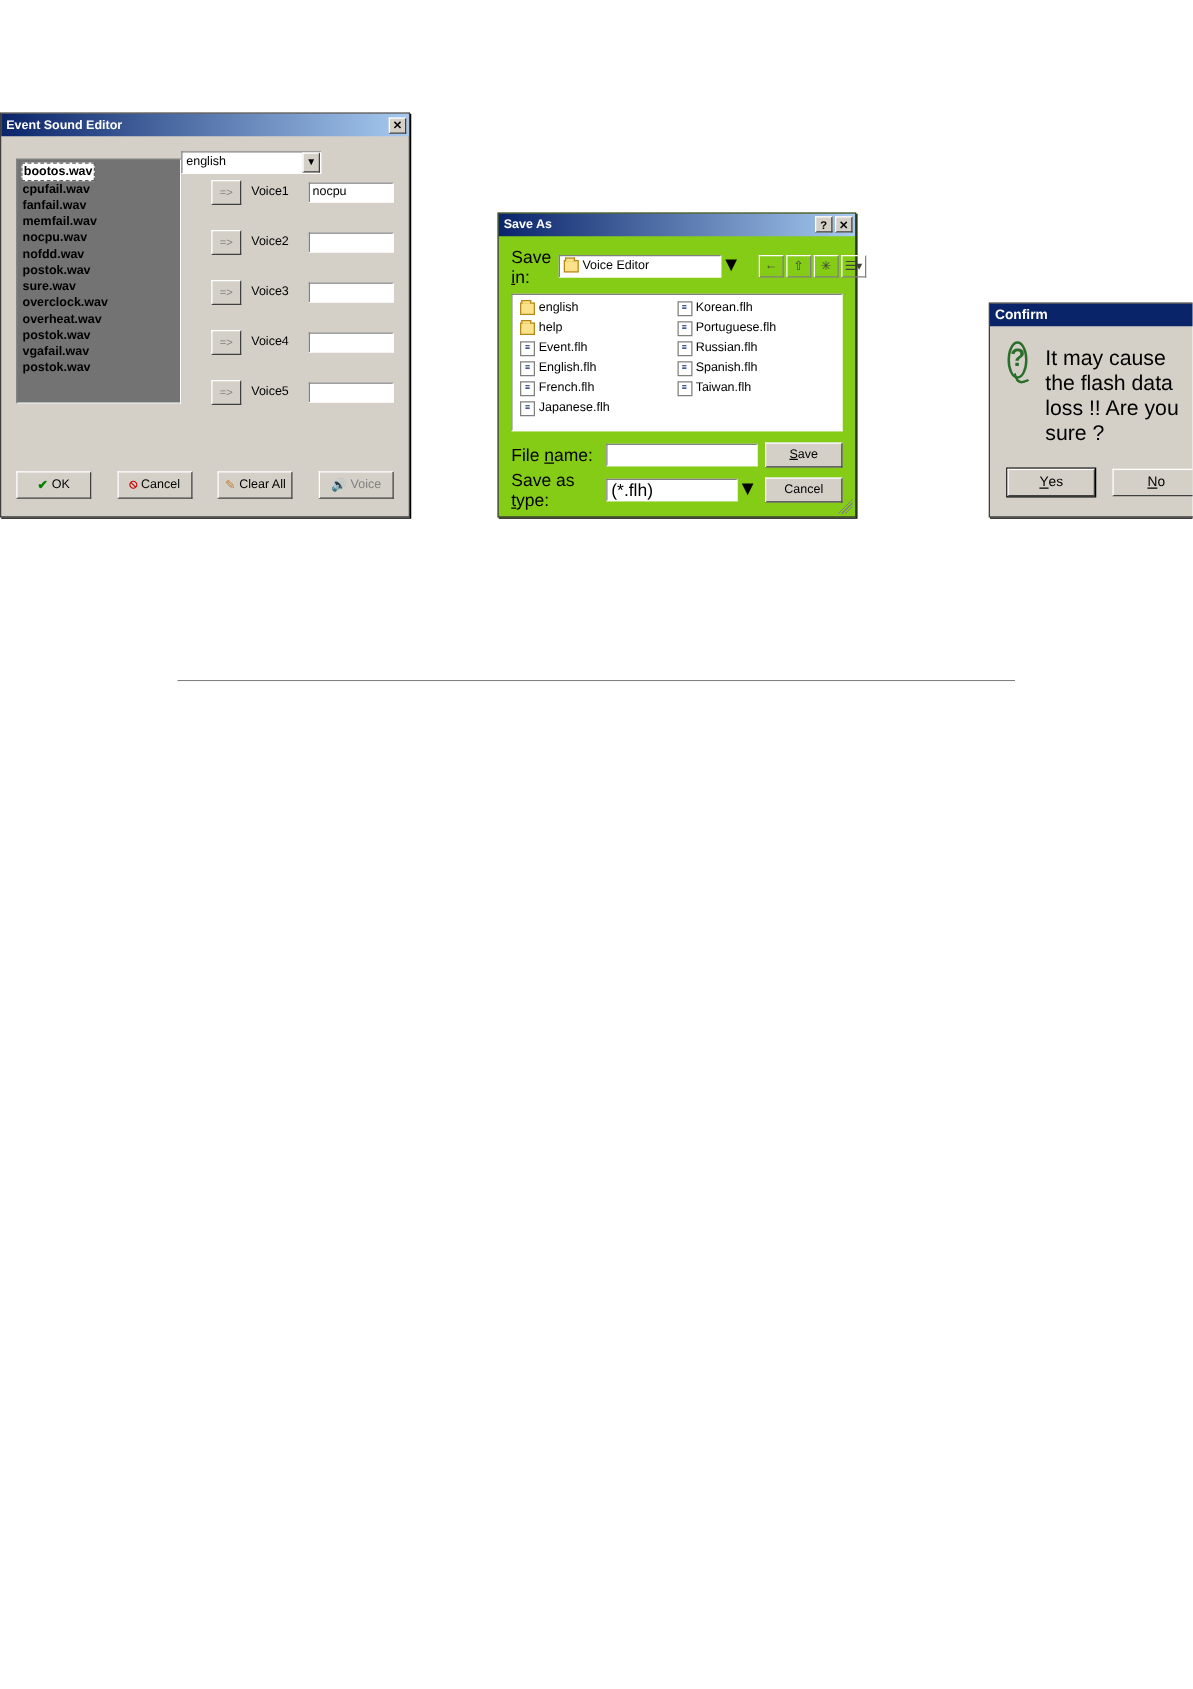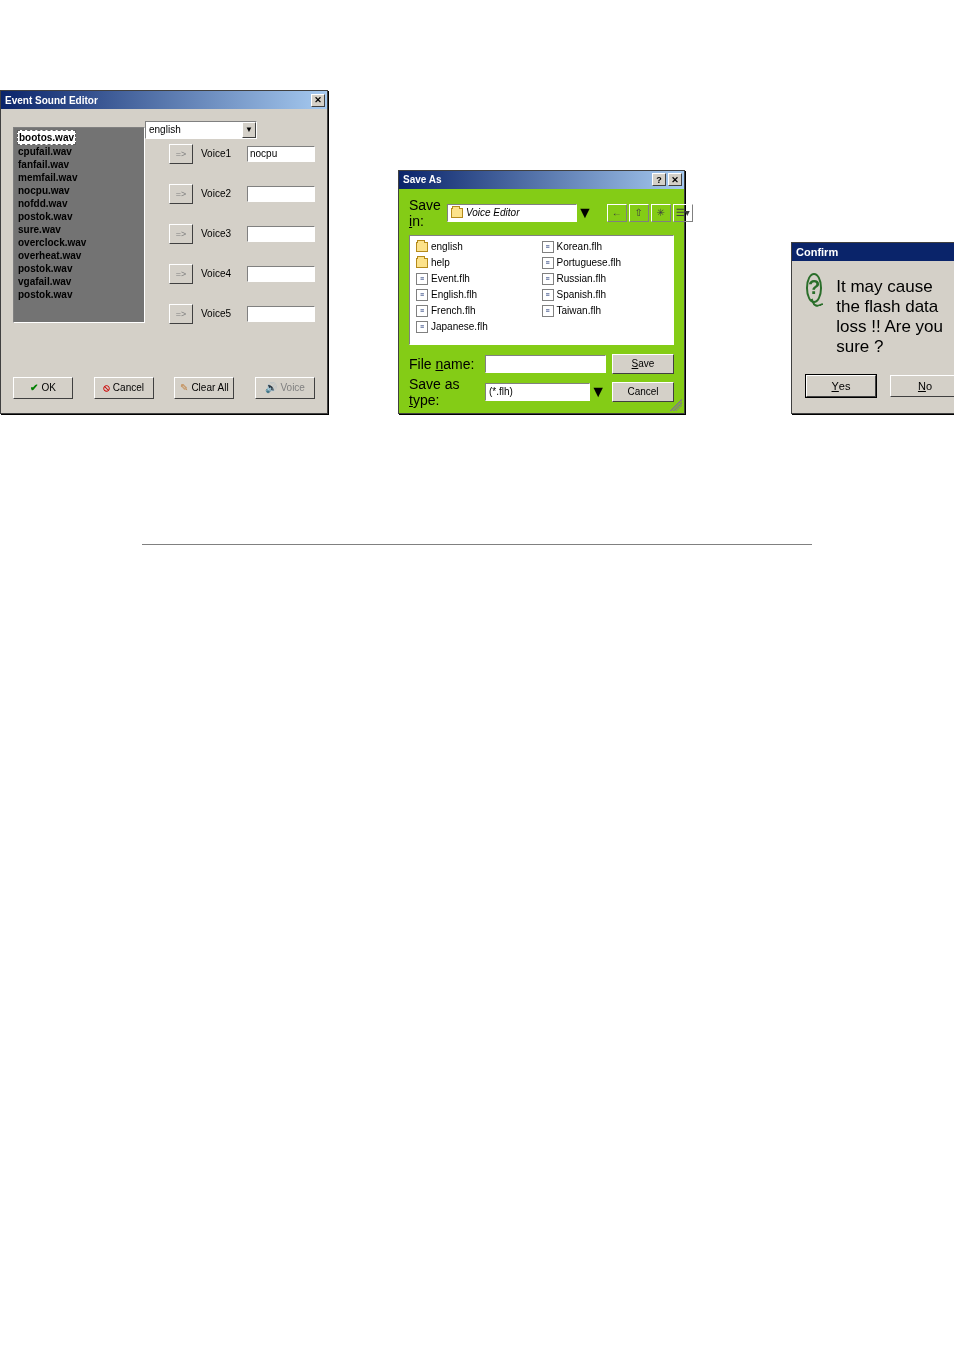--- a/index.html
+++ b/index.html
@@ -29,31 +29,31 @@
   .ico-eraser { color:#c08040; }
   .ico-play { color:#808080; }
   .btn.disabled { color:#808080; }
 
   
   .win2 { width: 287px; background:#84cc16; border:1px solid #404040; box-shadow:1px 1px 0 #000; }
   .win2-body { padding: 8px 10px 10px 10px; position:relative; }
   .saveinrow { display:flex; align-items:center; gap:6px; }
   .lbl { font-size:14px; }
   .folder-combo { display:flex; align-items:center; height:18px; }
-  .folder-combo .ftxt { width:130px; border-top:1px solid #808080; border-left:1px solid #808080; border-right:1px solid #fff; border-bottom:1px solid #fff; background:#fff; height:18px; font-size:10px; display:flex; align-items:center; padding:0 3px; gap:3px;font-style:italic; }
+  .folder-combo .ftxt { width:130px; border-top:1px solid #808080; border-left:1px solid #808080; border-right:1px solid #fff; border-bottom:1px solid #fff; background:#fff; height:18px; font-size:10px; display:flex; align-items:center; padding:0 3px; gap:3px; }
   .fldico { width:12px; height:10px; background:#fce28a; border:1px solid #b58a1a; display:inline-block; position:relative; }
   .fldico::before { content:""; position:absolute; top:-3px; left:0; width:6px; height:2px; background:#fce28a; border:1px solid #b58a1a; border-bottom:none; }
   .navicons { display:flex; gap:2px; margin-left:8px; }
   .navbtn { width:20px; height:18px; border-top:1px solid #fff; border-left:1px solid #fff; border-right:1px solid #808080; border-bottom:1px solid #808080; display:flex; align-items:center; justify-content:center; font-size:10px; color:#404040; }
   .filearea { margin-top:6px; height:110px; background:#fff; border-top:1px solid #808080; border-left:1px solid #808080; border-right:1px solid #fff; border-bottom:1px solid #fff; display:flex; padding:4px 6px; }
   .filecol { width:50%; display:flex; flex-direction:column; gap:2px; }
   .fitem { font-size:10px; display:flex; align-items:center; gap:3px; height:14px; }
   .fileico { width:12px; height:12px; border:1px solid #808080; background:#fff; display:inline-flex; align-items:center; justify-content:center; font-size:7px; color:#0a246a; }
   .bottomgrid { margin-top:8px; display:grid; grid-template-columns: 70px 1fr 62px; grid-template-rows: 22px 22px; gap:6px 6px; align-items:center; }
-  .txtin { height:18px; border-top:1px solid #808080; border-left:1px solid #808080; border-right:1px solid #fff; border-bottom:1px solid #fff; background:#fff; font-size:10px; padding:0 3px; display:flex; align-items:center; }
+  .txtin { height:18px; border-top:1px solid #808080; border-left:1px solid #808080; border-right:1px solid #fff; border-bottom:1px solid #fff; background:#fff; font-size:14px; padding:0 3px; display:flex; align-items:center; }
   .dlgbtn { height:20px; border-top:1px solid #fff; border-left:1px solid #fff; border-right:1px solid #404040; border-bottom:1px solid #404040; background:#d4d0c8; font-size:10px; display:flex; align-items:center; justify-content:center; }
   .under { text-decoration:underline; }
   .resizer { position:absolute; right:2px; bottom:2px; width:12px; height:12px; background:
     linear-gradient(135deg, transparent 0 50%, #808080 50% 55%, transparent 55% 62%, #808080 62% 67%, transparent 67% 74%, #808080 74% 79%, transparent 79% 100%); }
 
   
   .win3 { width: 340px; background:#d4d0c8; border:1px solid #404040; box-shadow:1px 1px 0 #000;margin-left:36px; }
   .titlebar3 { height:18px; background:#0a246a; color:#fff; font-size:11px; font-weight:bold; display:flex; align-items:center; padding:0 2px 0 4px; }
   .win3-body { padding:12px 14px 16px 14px; }
   .msgrow { display:flex; gap:14px; align-items:flex-start; }

